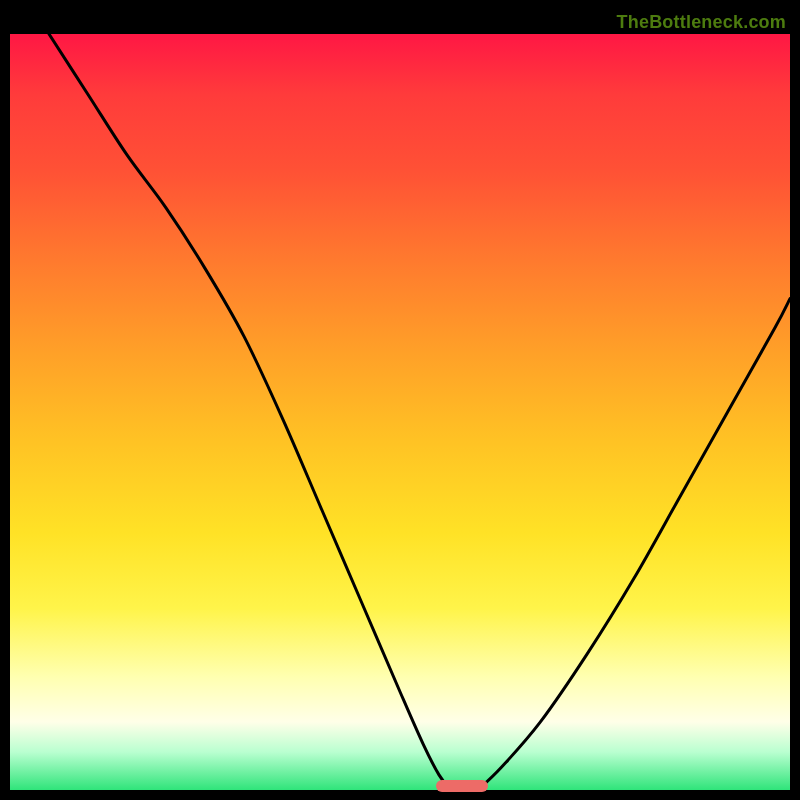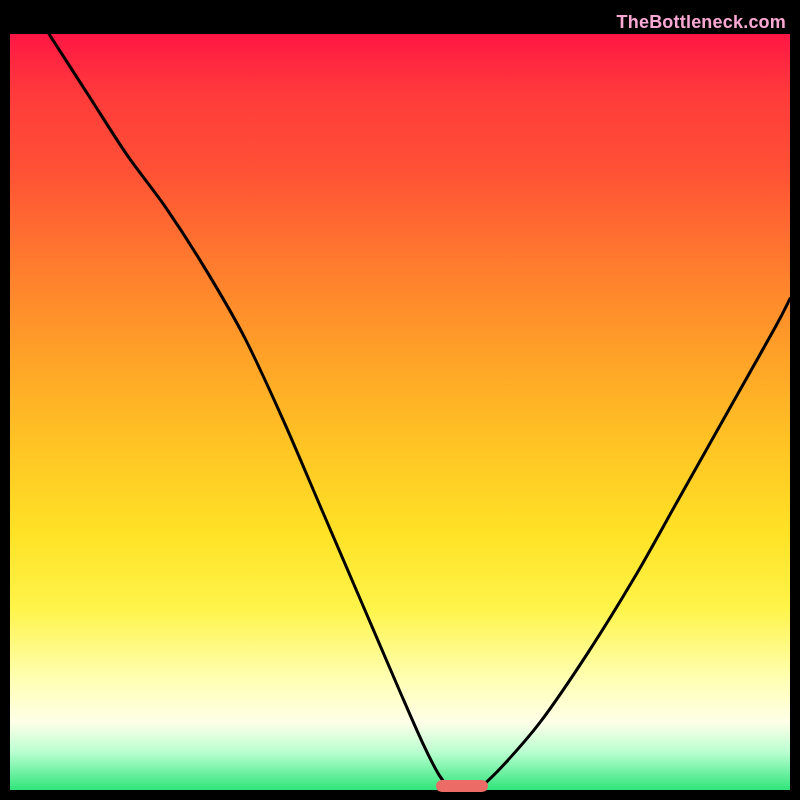--- a/index.html
+++ b/index.html
@@ -44,21 +44,21 @@
       #ffffb0 85%,
       #ffffe8 91%,
       #b9ffd0 95%,
       #2fe47a 100%
     );
   }
   .watermark {
     position: absolute;
     top: 2px;
     right: 4px;
-    color: #f9a8d4;
+    color: #4d7c0f;
     font-size: 18px;
     font-weight: 600;
     letter-spacing: 0.2px;
     user-select: none;
   }
   svg.curve {
     position: absolute;
     left: 0;
     top: 0;
     width: 100%;

